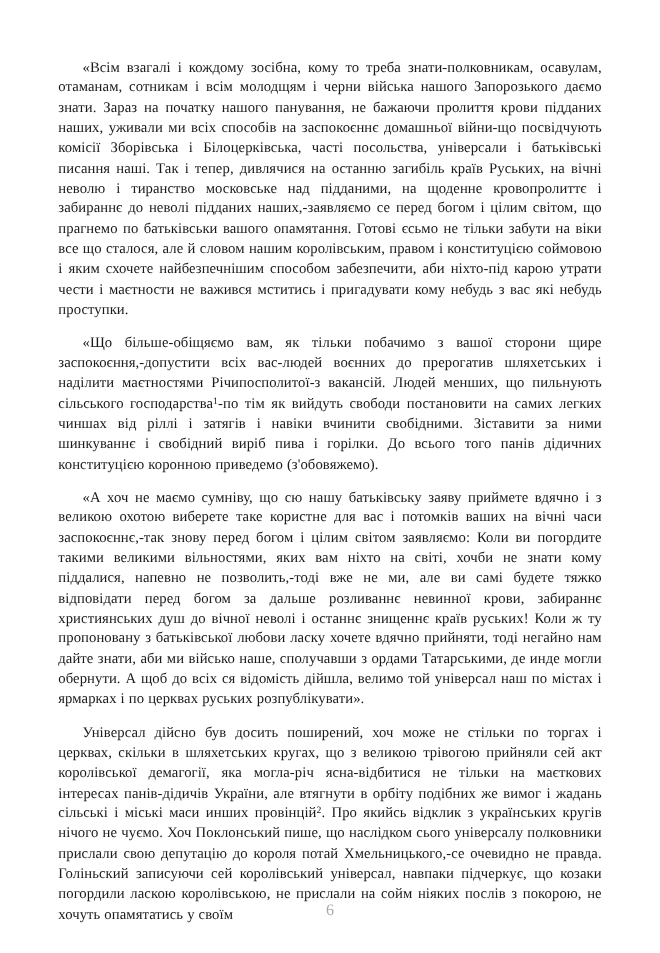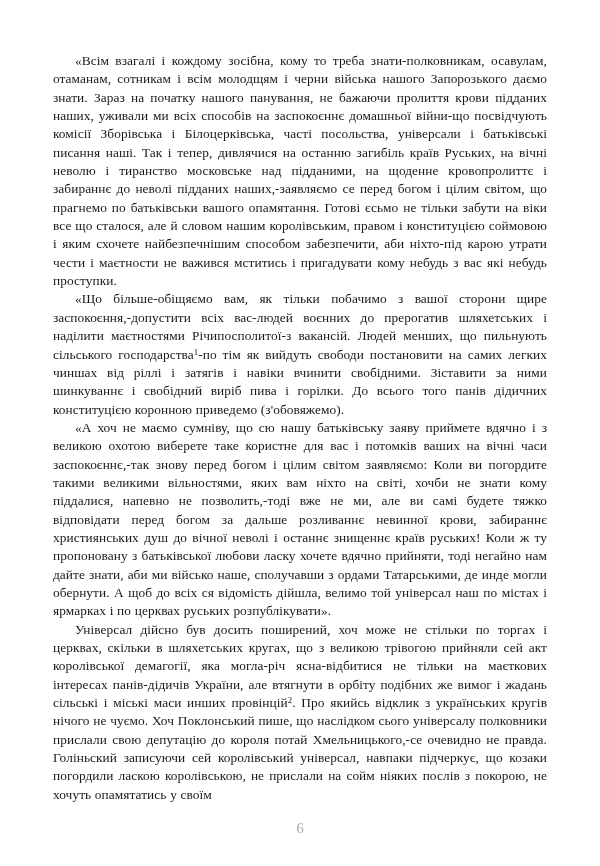--- a/index.html
+++ b/index.html
@@ -41,21 +41,21 @@
     font-size: 13.35px;
     line-height: 18.35px;
     color: #191919;
     text-indent: 22px;
     word-spacing: 0.02em;
     letter-spacing: 0.005em;
     hyphens: manual;
   }
 
   .para + .para {
-    margin-top: 0;
+    margin-top: 12px;
     font-family: Liberation Serif, serif;
   }
 
   
   .para:last-of-type {
     margin-bottom: 0;
   }
 
   sup.fn {
     font-size: 0.66em;

